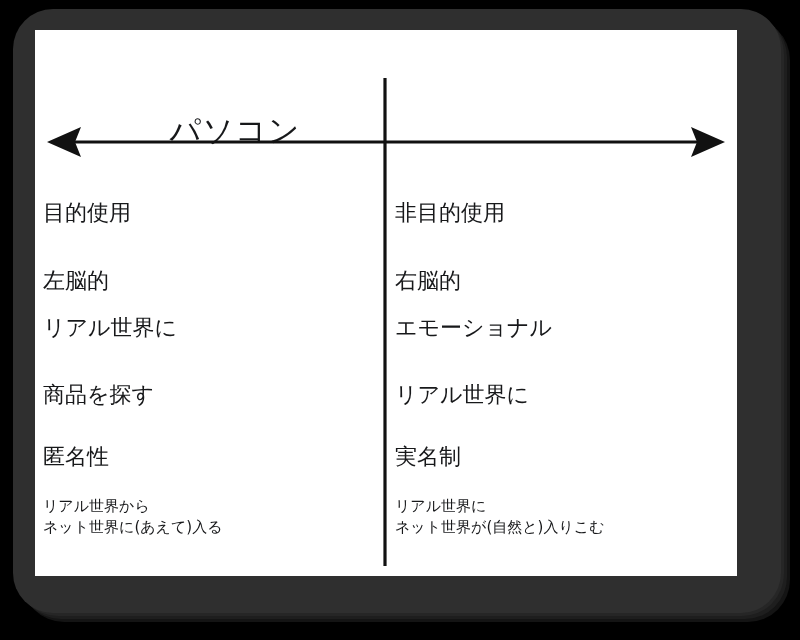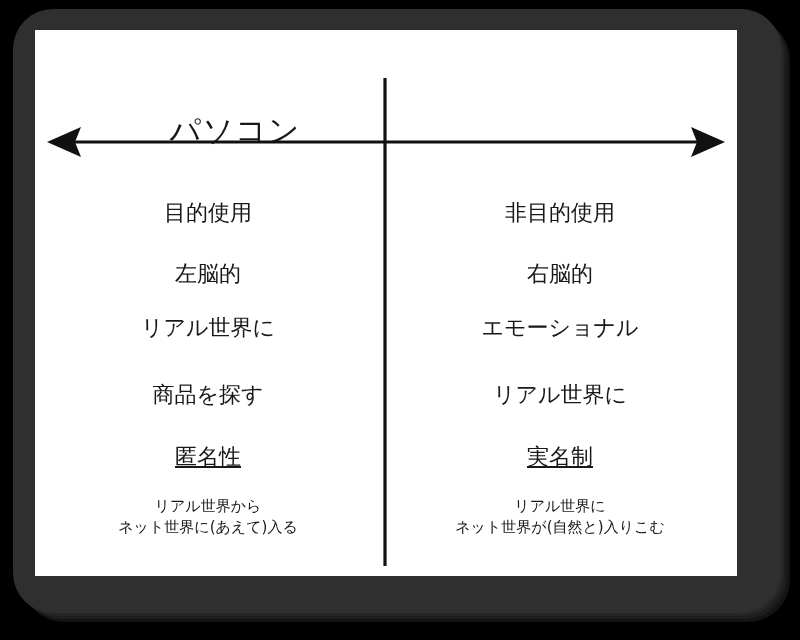--- a/index.html
+++ b/index.html
@@ -82,32 +82,32 @@
     position: absolute;
     top: 150px;
     width: 330px;
   }
   .column.left  { left: 8px; }
   .column.right { left: 360px; }
 
   .item {
     position: absolute;
     width: 100%;
-    text-align: center;
+    text-align: left;
     color: #17181a;
     font-size: 22px;
     line-height: 1.32;
     white-space: pre-line;
     font-family: "DejaVu Sans", sans-serif;
   }
   .item.r0 { top: 18px; }
-  .item.r1 { top: 79px; }
+  .item.r1 { top: 86px; }
   .item.r2 { top: 133px; }
   .item.r3 { top: 200px; }
-  .item.r4 { top: 262px; text-decoration: underline; }
+  .item.r4 { top: 262px; }
   .item.r5 { top: 316px; font-size: 15px; line-height: 1.38; }
 </style>
 </head>
 <body>
 
 <div id="stage">
 
   <div class="frame-shadow s1"></div>
   <div class="frame-shadow s2"></div>
   <div class="frame-shadow s3"></div>

